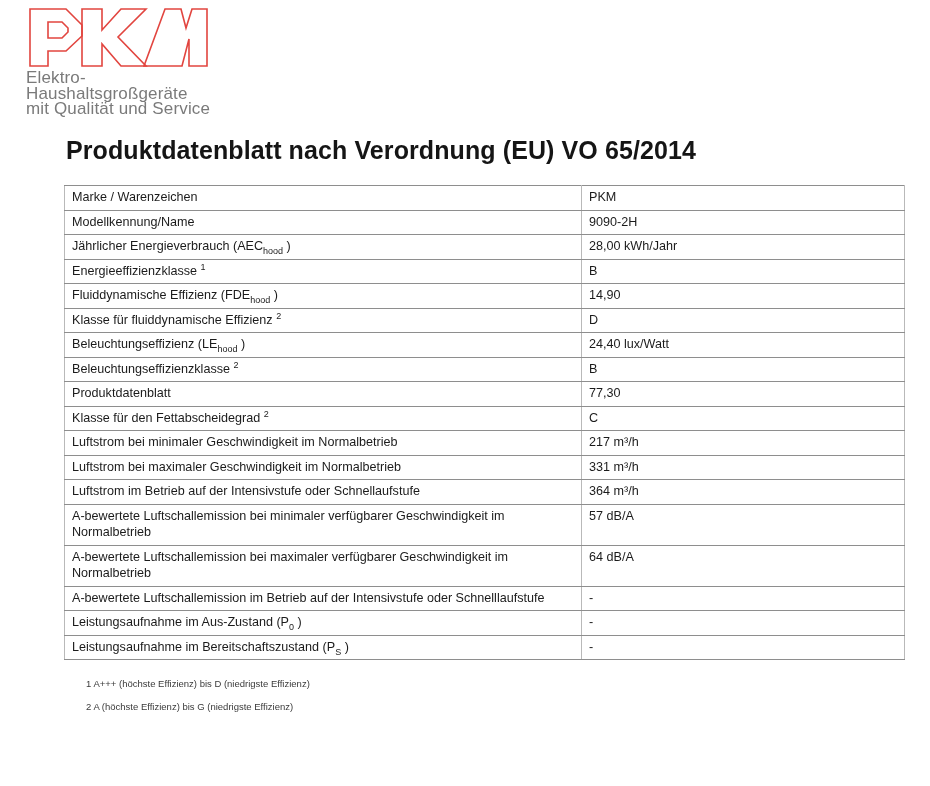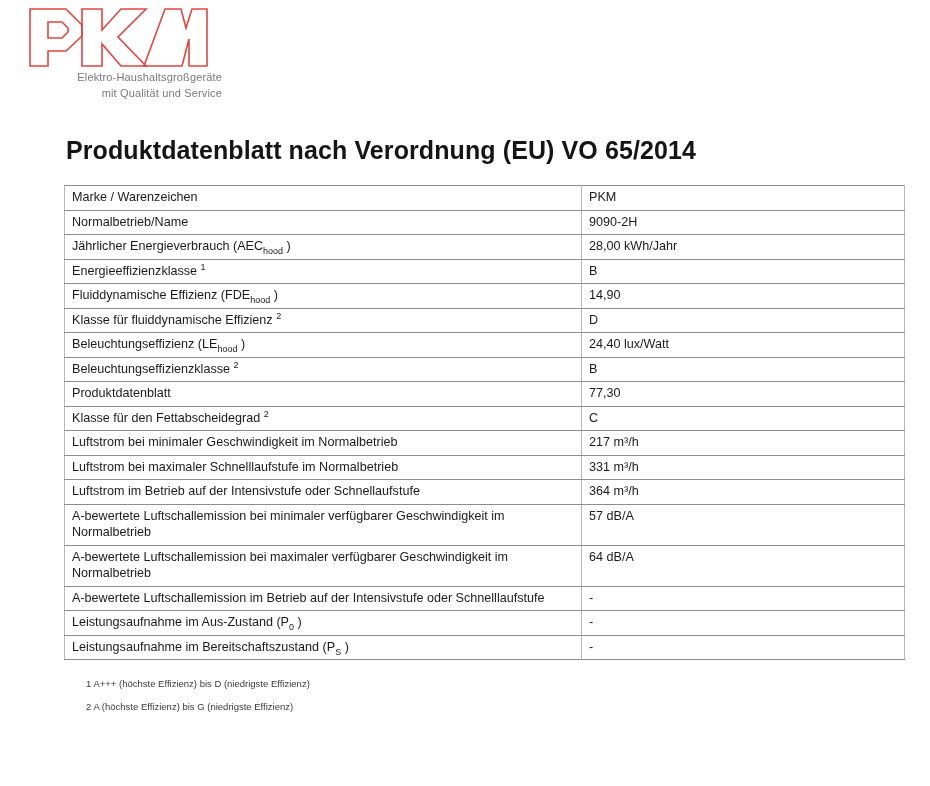--- a/index.html
+++ b/index.html
@@ -24,23 +24,23 @@
     top: 6px;
     width: 200px;
   }
   .logo-mark {
     width: 182px;
     height: 62px;
     display: block;
   }
   .logo-sub {
     margin-top: 2px;
-    text-align: right;
+    text-align: left;
     color: #7a7a7a;
-    font-size: 11px;
+    font-size: 17px;
     line-height: 15.5px;
     letter-spacing: 0.15px;
     width: 196px;
   }
   .logo-sub span { display: block; }
 
   
   .doc-title {
     position: absolute;
     left: 0;
@@ -114,21 +114,21 @@
 
 <div class="doc-title">Produktdatenblatt nach Verordnung (EU) VO 65/2014</div>
 
 <table class="sheet-table">
   <tbody>
       <tr>
         <td class="param">Marke / Warenzeichen</td>
         <td class="value">PKM</td>
       </tr>
       <tr>
-        <td class="param">Normalbetrieb/Name</td>
+        <td class="param">Modellkennung/Name</td>
         <td class="value">9090-2H</td>
       </tr>
       <tr>
         <td class="param">Jährlicher Energieverbrauch  (AEC<sub>hood</sub> )</td>
         <td class="value">28,00 kWh/Jahr</td>
       </tr>
       <tr>
         <td class="param">Energieeffizienzklasse <sup>1</sup></td>
         <td class="value">B</td>
       </tr>
@@ -154,21 +154,21 @@
       </tr>
       <tr>
         <td class="param">Klasse für den Fettabscheidegrad <sup>2</sup></td>
         <td class="value">C</td>
       </tr>
       <tr>
         <td class="param">Luftstrom bei minimaler Geschwindigkeit im Normalbetrieb</td>
         <td class="value">217 m³/h</td>
       </tr>
       <tr>
-        <td class="param">Luftstrom bei maximaler Schnelllaufstufe im Normalbetrieb</td>
+        <td class="param">Luftstrom bei maximaler Geschwindigkeit im Normalbetrieb</td>
         <td class="value">331 m³/h</td>
       </tr>
       <tr>
         <td class="param">Luftstrom im Betrieb auf der Intensivstufe oder Schnellaufstufe</td>
         <td class="value">364 m³/h</td>
       </tr>
       <tr class="tall">
         <td class="param">A-bewertete Luftschallemission bei minimaler verfügbarer Geschwindigkeit im Normalbetrieb</td>
         <td class="value">57 dB/A</td>
       </tr>

